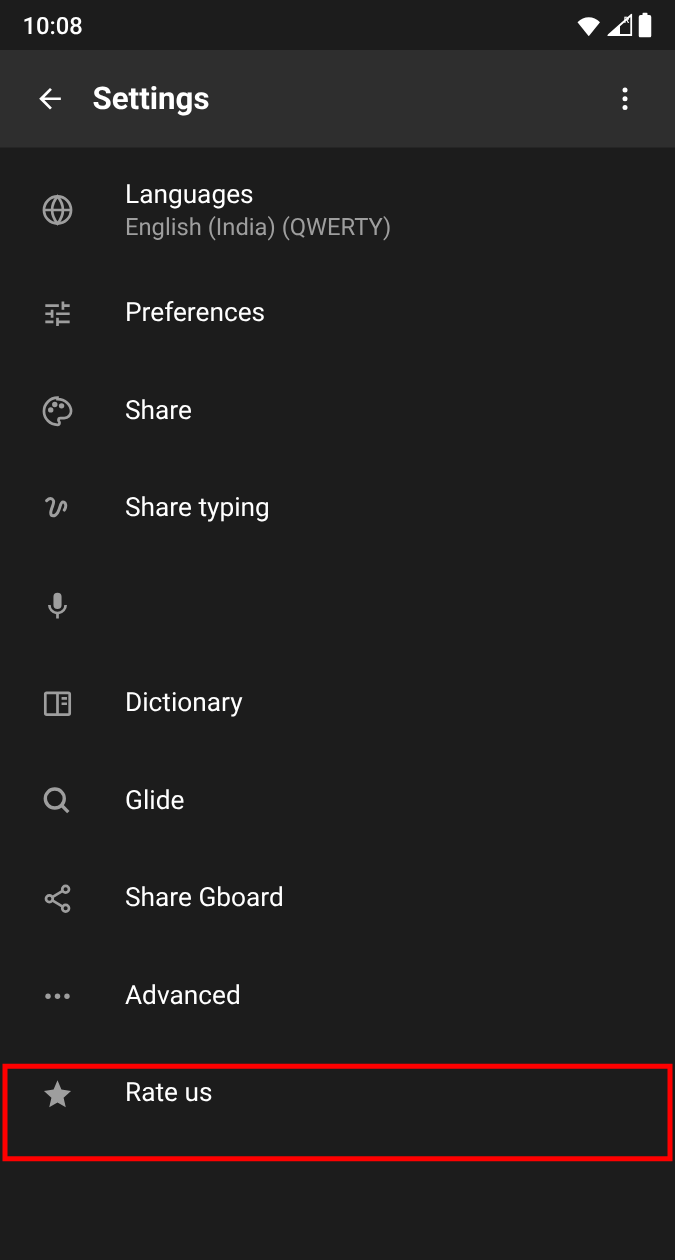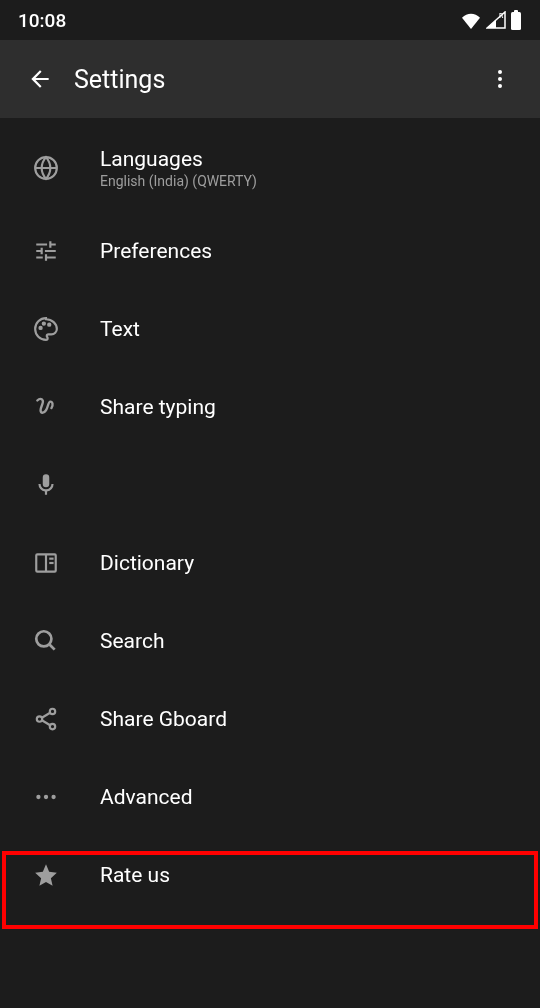--- a/index.html
+++ b/index.html
@@ -38,21 +38,21 @@
       width: 48px;
       height: 48px;
       display: flex;
       align-items: center;
       justify-content: center;
       color: #fff;
     }
     .app-title {
       color: #fff;
       font-size: 25px;
-      font-weight: 400;
+      font-weight: 700;
       margin-left: 10px;
       flex: 1;
     }
     .overflow-btn {
       width: 48px;
       height: 48px;
       display: flex;
       align-items: center;
       justify-content: center;
       color: #fff;
@@ -84,21 +84,21 @@
       flex-direction: column;
       gap: 2px;
     }
     .item-title {
       color: #fff;
       font-size: 21px;
       font-weight: 400;
     }
     .item-subtitle {
       color: #9e9e9e;
-      font-size: 14px;
+      font-size: 19px;
     }
     .highlight-box {
       position: absolute;
       border: 4px solid #ff0000;
       pointer-events: none;
       left: 2px;
       width: 536px;
       top: 851px;
       height: 78px;
     }
@@ -176,21 +176,21 @@
   <div class="list-item">
     <span class="item-icon">
       <svg width="26" height="26" viewBox="0 0 24 24" fill="none" stroke="#9e9e9e" stroke-width="2">
           <path d="M12 2C6.48 2 2 6.48 2 12s4.48 10 10 10c1 0 1.5-.8 1.5-1.5 0-.4-.15-.75-.4-1-.25-.3-.4-.65-.4-1 0-.83.67-1.5 1.5-1.5H17c2.76 0 5-2.24 5-5 0-4.97-4.48-9-10-9z"></path>
           <circle cx="7" cy="11" r="1" fill="#9e9e9e"></circle>
           <circle cx="10" cy="7" r="1" fill="#9e9e9e"></circle>
           <circle cx="15" cy="8" r="1" fill="#9e9e9e"></circle>
         </svg>
     </span>
     <div class="item-text">
-      <span class="item-title">Text</span>
+      <span class="item-title">Share</span>
     </div>
   </div>
 
 
   <div class="list-item">
     <span class="item-icon">
       <svg width="26" height="26" viewBox="0 0 24 24" fill="none" stroke="#9e9e9e" stroke-width="2.2" stroke-linecap="round">
           <path d="M4 6c2-2 4-2 5 0s-2 6-2 9 3 3 5 0 2-8 4-8 3 3 1 6"></path>
         </svg>
     </span>
@@ -222,21 +222,21 @@
   </div>
 
   <div class="list-item">
     <span class="item-icon">
       <svg width="26" height="26" viewBox="0 0 24 24" fill="none" stroke="#9e9e9e" stroke-width="2.5">
           <circle cx="10" cy="10" r="7"></circle>
           <line x1="20" y1="20" x2="15" y2="15"></line>
         </svg>
     </span>
     <div class="item-text">
-      <span class="item-title">Search</span>
+      <span class="item-title">Glide</span>
     </div>
   </div>
 
   <div class="list-item">
     <span class="item-icon">
       <svg width="26" height="26" viewBox="0 0 24 24" fill="none" stroke="#9e9e9e" stroke-width="2">
           <circle cx="18" cy="5" r="2.5"></circle>
           <circle cx="6" cy="12" r="2.5"></circle>
           <circle cx="18" cy="19" r="2.5"></circle>
           <line x1="8.2" y1="10.8" x2="15.8" y2="6.2"></line>

